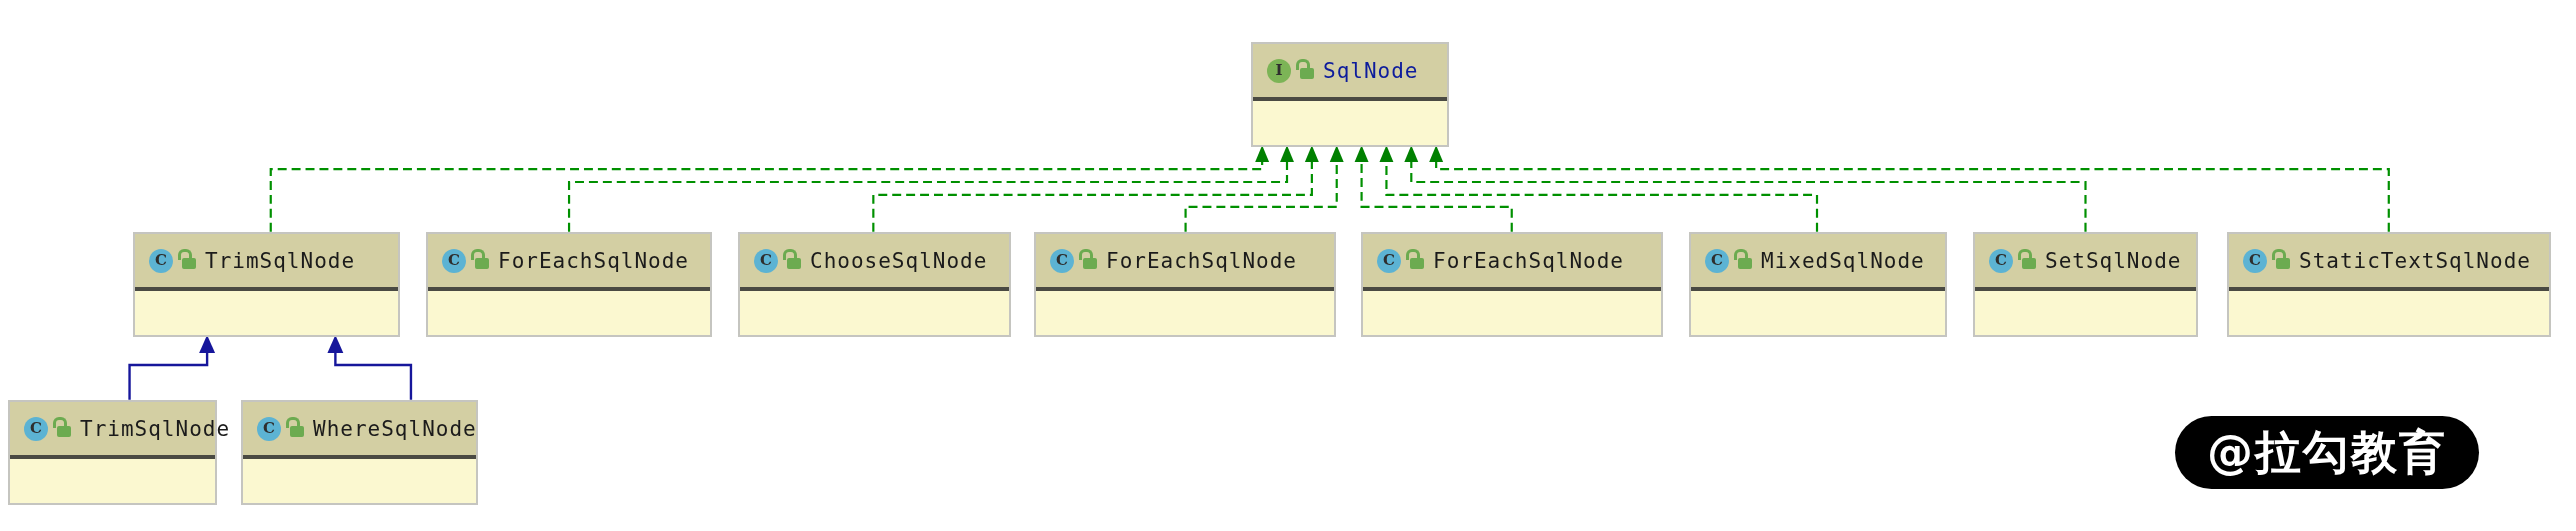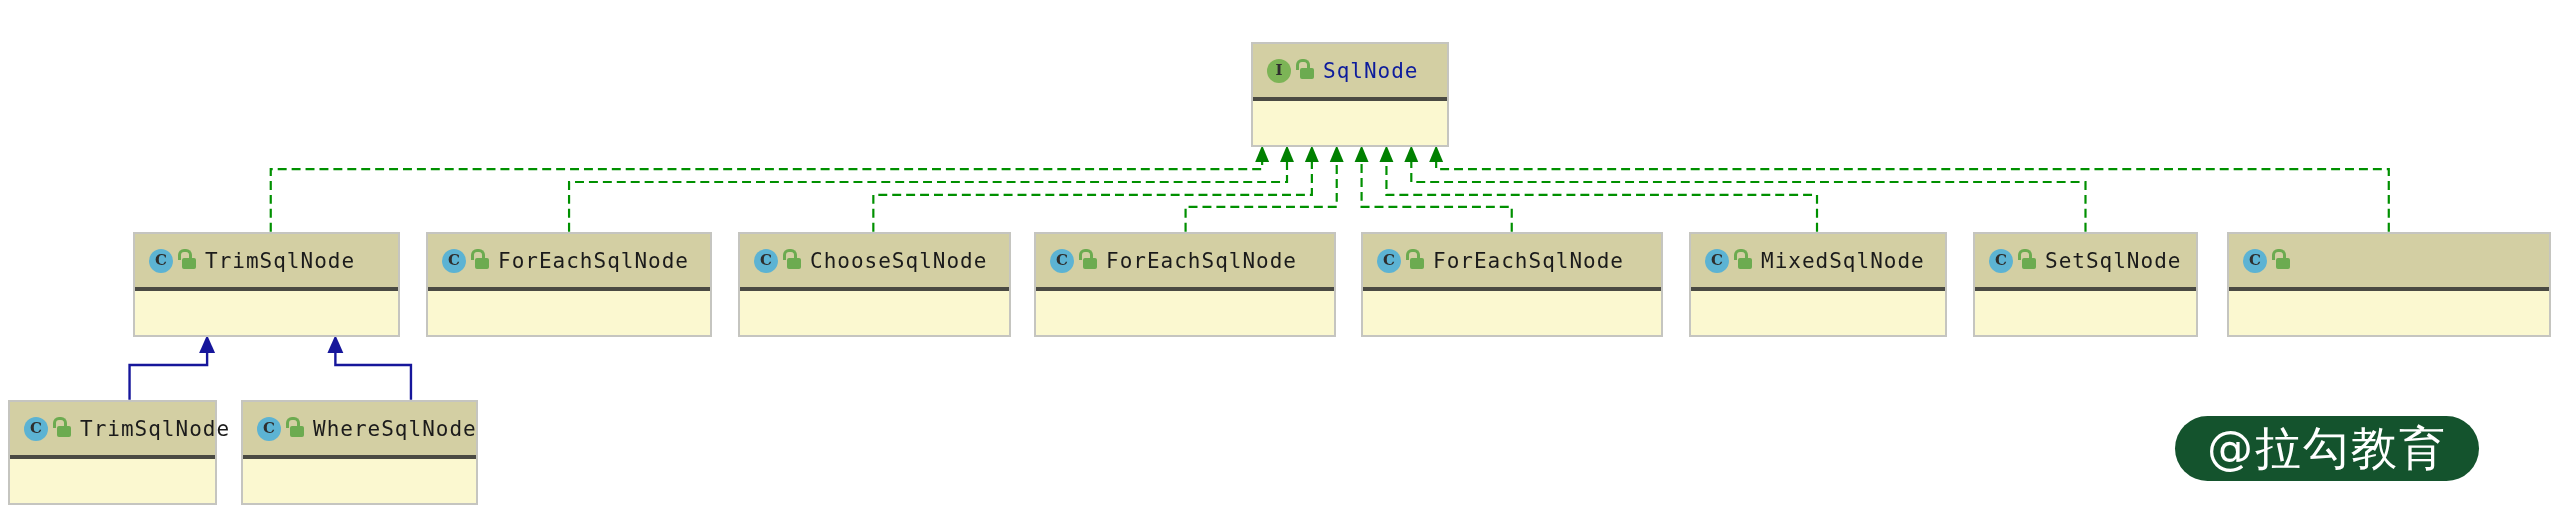--- a/index.html
+++ b/index.html
@@ -69,27 +69,27 @@
   }
   
   #edges{ position:absolute;left:0;top:0;pointer-events:none; }
   .realization{ stroke:#009000;stroke-width:2.2;fill:none;stroke-dasharray:9 5; }
   .realization-arrow{ fill:#008000;stroke:none; }
   .inheritance{ stroke:#16169b;stroke-width:2.4;fill:none; }
   .inheritance-arrow{ fill:#16169b;stroke:none; }
   
   .watermark{
     position:absolute;
-    left:2175px;top:416px;width:304px;height:65px;
-    background:#14532d;
+    left:2175px;top:416px;width:304px;height:73px;
+    background:#000000;
     border-radius:40px;
     display:flex;align-items:center;justify-content:center;
     color:#ffffff;
     font-family:"DejaVu Sans", sans-serif;
-    font-size:46px;font-weight:normal;
+    font-size:46px;font-weight:bold;
     letter-spacing:2px;
     user-select:none;
   }
 </style>
 </head>
 <body>
 
 <div id="canvas">
 
   <svg id="edges" width="2576" height="531" viewBox="0 0 2590 534">
@@ -208,20 +208,21 @@
     </div>
     <div class="node-body"></div>
   </div>
 
   <div class="node" style="left:2227px;top:232px;width:324px">
     <div class="node-header">
       <span class="badge class-badge">
           <i>C</i>
         </span>
       <span class="lock"></span>
+      <span class="node-title">StaticTextSqlNode</span>
     </div>
     <div class="node-body"></div>
   </div>
 
   <div class="node" style="left:8px;top:400px;width:209px">
     <div class="node-header">
       <span class="badge class-badge">
           <i>C</i>
         </span>
       <span class="lock"></span>

